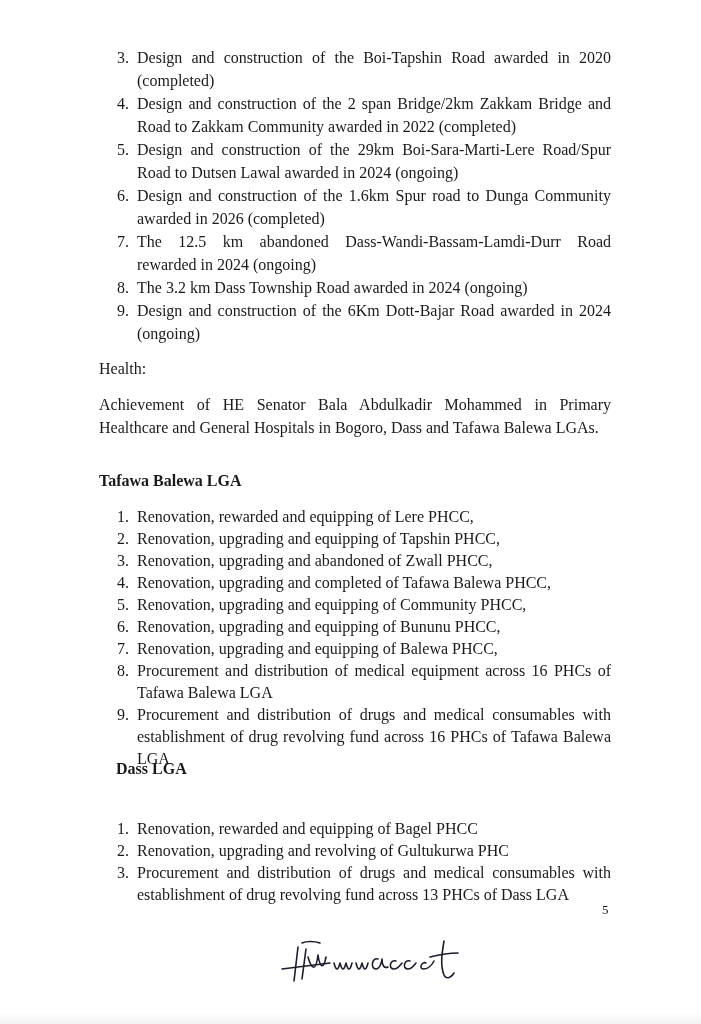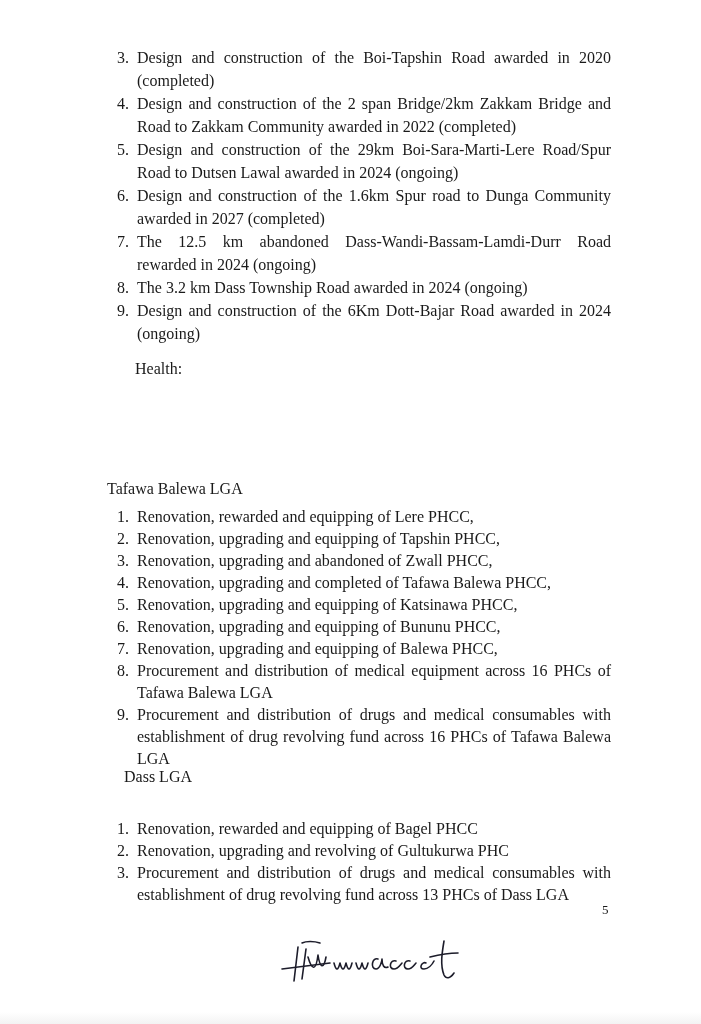--- a/index.html
+++ b/index.html
@@ -6,21 +6,21 @@
     body {
       width: 701px; height: 1024px; background: #ffffff; position: relative; overflow: hidden;
       font-family: "Liberation Serif", "DejaVu Serif", serif; color: #1a1a1a;
     }
     .page { position: absolute; left: 0; top: 0; width: 701px; height: 1024px; }
     .ol { position: absolute; left: 117px; width: 494px; margin: 0; padding: 0; list-style: none; }
     .li { position: relative; padding-left: 20px; font-size: 16px; line-height: 23px; text-align: justify; }
     .li .num { position: absolute; left: 0; top: 0; }
     .li .txt { display: block; }
     .para { position: absolute; left: 99px; width: 512px; font-size: 16px; line-height: 23px; text-align: justify; margin: 0; }
-    .heading { position: absolute; font-size: 16px; font-weight: normal; line-height: 22px; margin: 8px; }
+    .heading { position: absolute; font-size: 16px; font-weight: bold; line-height: 22px; margin: 0; }
     .pagenum { position: absolute; left: 602px; top: 902px; font-size: 13px; }
     .sig { position: absolute; left: 278px; top: 935px; width: 200px; height: 60px; }
     .bottom-shade { position: absolute; left: 0; top: 1012px; width: 701px; height: 12px; background: linear-gradient(#ffffff, #f3f3f3); }
     .tight .li { line-height: 22px; }
   </style>
 </head>
 <body>
 
 <div class="page">
 
@@ -32,38 +32,39 @@
     <li class="li">
         <span class="num">4.</span>
         <span class="txt">Design and  construction of the 2 span Bridge/2km Zakkam Bridge and Road to Zakkam Community awarded in 2022 (completed)</span>
       </li>
     <li class="li">
         <span class="num">5.</span>
         <span class="txt">Design and construction of the 29km Boi-Sara-Marti-Lere Road/Spur Road to Dutsen Lawal awarded in 2024 (ongoing)</span>
       </li>
     <li class="li">
         <span class="num">6.</span>
-        <span class="txt">Design and construction of the 1.6km Spur road to Dunga Community awarded in 2027 (completed)</span>
+        <span class="txt">Design and construction of the 1.6km Spur road to Dunga Community awarded in 2026 (completed)</span>
       </li>
     <li class="li">
         <span class="num">7.</span>
         <span class="txt">The 12.5 km abandoned Dass-Wandi-Bassam-Lamdi-Durr Road rewarded in 2024 (ongoing)</span>
       </li>
     <li class="li">
         <span class="num">8.</span>
         <span class="txt">The 3.2 km Dass Township Road awarded in 2024 (ongoing)</span>
       </li>
     <li class="li">
         <span class="num">9.</span>
         <span class="txt">Design and construction of the 6Km Dott-Bajar Road awarded in 2024 (ongoing)</span>
       </li>
   </ol>
 
-  <p class="para" style="top:357px;margin-left:36px;">Health:</p>
+  <p class="para" style="top:357px;">Health:</p>
 
+  <p class="para" style="top:393px;">Achievement of HE Senator Bala Abdulkadir Mohammed in Primary Healthcare and General Hospitals in Bogoro, Dass and Tafawa Balewa LGAs.</p>
 
   <h3 class="heading" style="left:99px; top:470px;">Tafawa Balewa LGA</h3>
 
   <ol class="ol tight" style="top:506px;">
     <li class="li">
         <span class="num">1.</span>
         <span class="txt">Renovation, rewarded and equipping of Lere PHCC,</span>
       </li>
     <li class="li">
         <span class="num">2.</span>
@@ -72,21 +73,21 @@
     <li class="li">
         <span class="num">3.</span>
         <span class="txt">Renovation, upgrading and abandoned of Zwall PHCC,</span>
       </li>
     <li class="li">
         <span class="num">4.</span>
         <span class="txt">Renovation, upgrading and completed of Tafawa Balewa PHCC,</span>
       </li>
     <li class="li">
         <span class="num">5.</span>
-        <span class="txt">Renovation, upgrading and equipping of Katsinawa PHCC,</span>
+        <span class="txt">Renovation, upgrading and equipping of Community PHCC,</span>
       </li>
     <li class="li">
         <span class="num">6.</span>
         <span class="txt">Renovation, upgrading and equipping of Bununu PHCC,</span>
       </li>
     <li class="li">
         <span class="num">7.</span>
         <span class="txt">Renovation, upgrading and equipping of Balewa PHCC,</span>
       </li>
     <li class="li">

